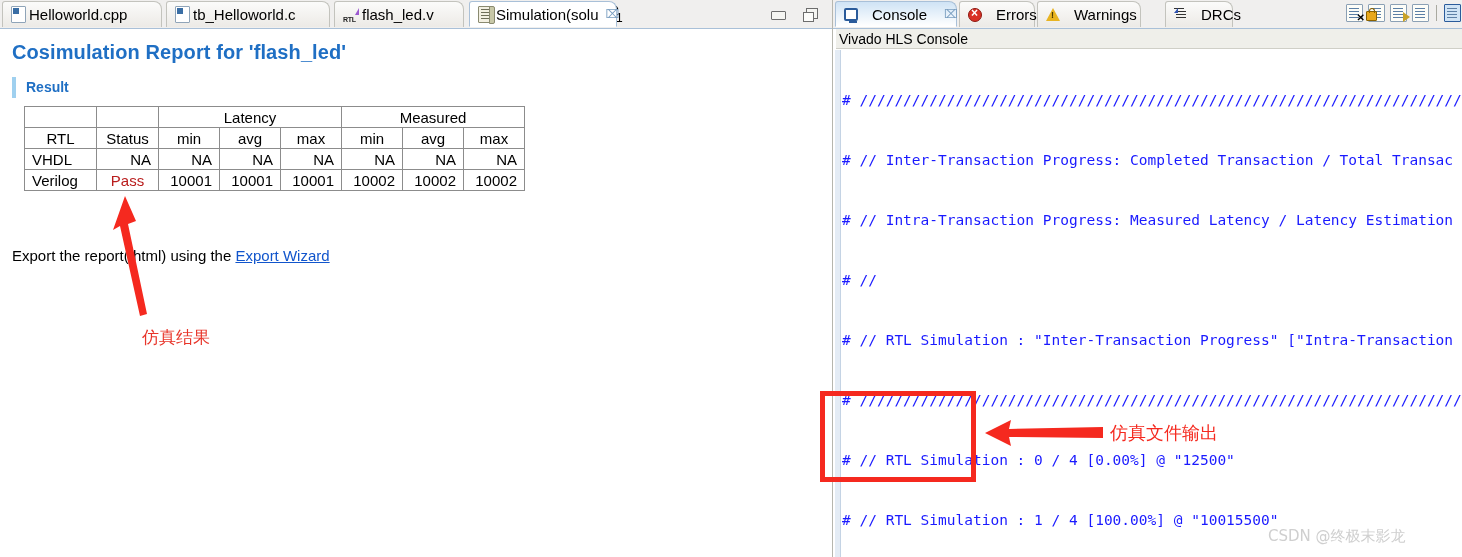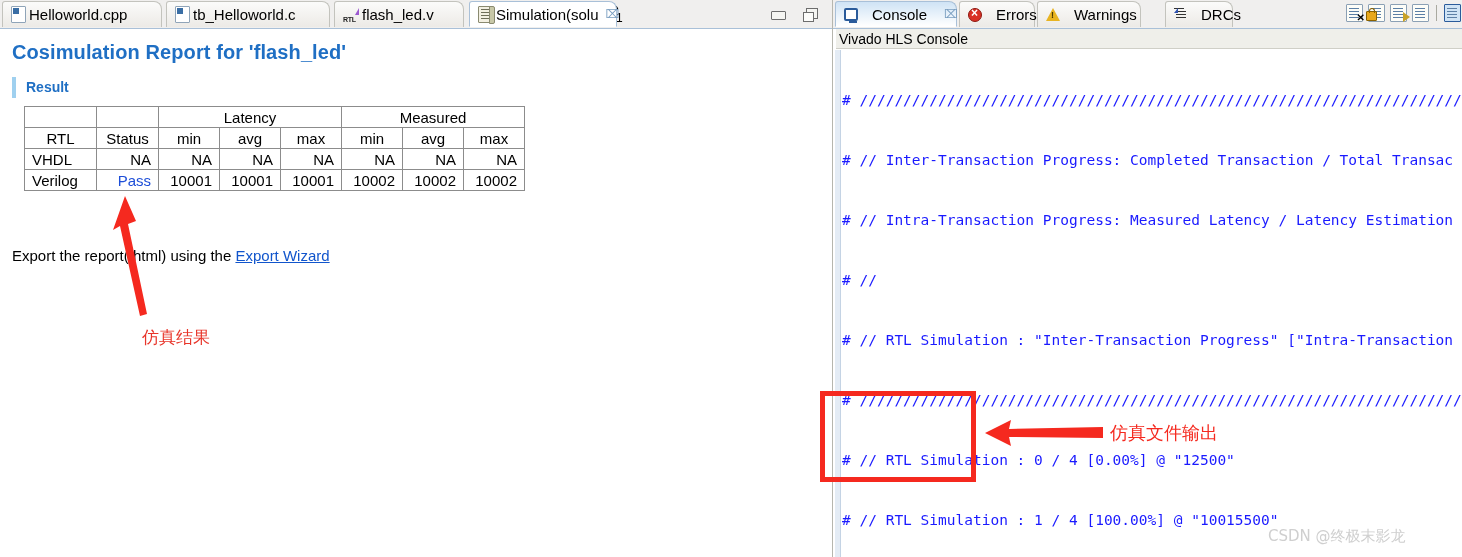--- a/index.html
+++ b/index.html
@@ -120,21 +120,21 @@
   #result-table {
     border-collapse: collapse; margin-top: 8px; margin-left: 12px;
     font-size: 15px; color: #000;
   }
   #result-table td, #result-table th {
     border: 1px solid #8c8c8c; padding: 1px 7px; font-weight: normal;
     text-align: center; height: 21px; box-sizing: border-box;
   }
   #result-table td.lbl { text-align: left; }
   #result-table td.num { text-align: right; }
-  #result-table td.pass { color: #1d4ed8; text-align: right; }
+  #result-table td.pass { color: #b91c1c; }
   .col-rtl { width: 72px; }
   .col-st  { width: 62px; }
   .col-n   { width: 61px; }
 
   #export-line {
     position: absolute; left: 12px; top: 218px;
     font-size: 15px; color: #000;
   }
   #export-line .link {
     color: #1155cc; text-decoration: underline; cursor: pointer;

